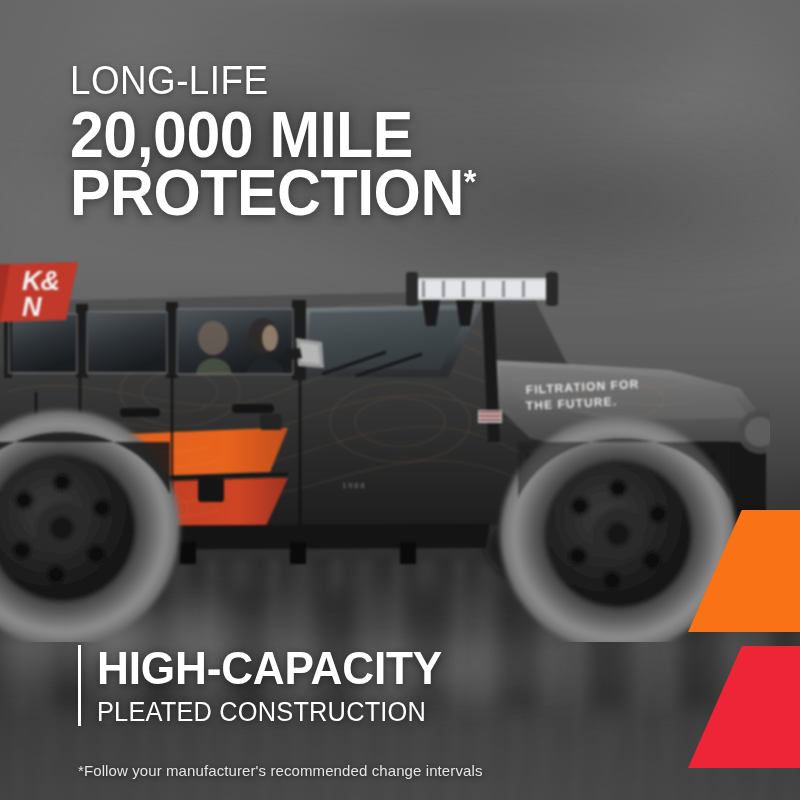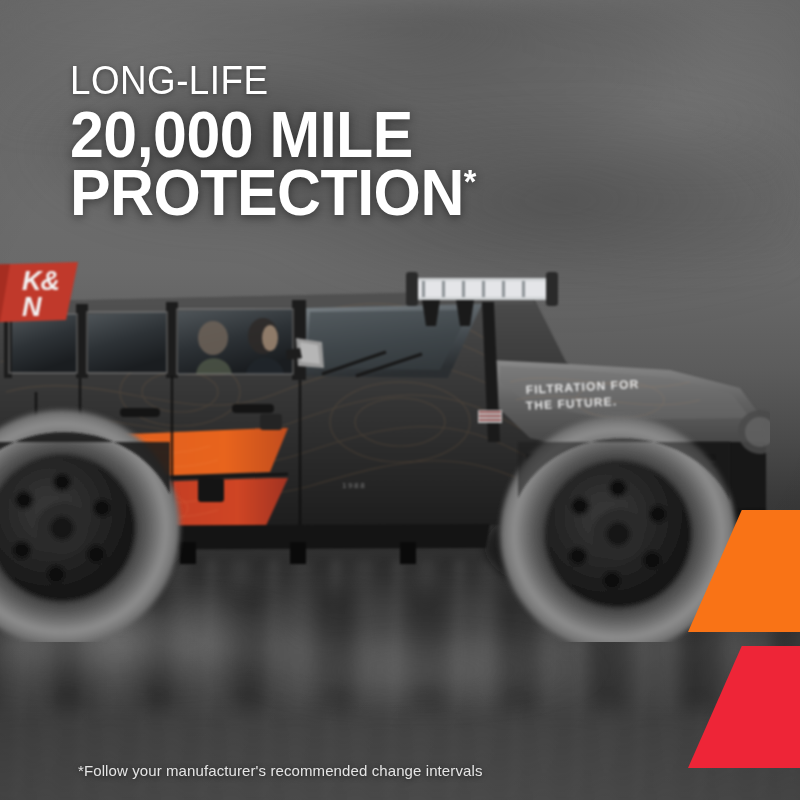--- a/index.html
+++ b/index.html
@@ -462,19 +462,26 @@
       <path d="M548,256 C588,176 718,176 760,258 L760,200 L548,200 Z" fill="#1b1b1b" opacity=".55" filter="url(#blurSm)"></path>
     </svg>
   </div>
 
   <div class="headline-wrap">
     <div class="kicker">LONG-LIFE</div>
     <div class="head-big">20,000 MILE</div>
     <div class="head-big line2"><span>PROTECTION</span><span class="asterisk">*</span></div>
   </div>
 
+  <div class="lower-wrap">
+    <div class="rule-vert"></div>
+    <div class="lower-text">
+      <div class="sub-big">HIGH-CAPACITY</div>
+      <div class="sub-small">PLEATED CONSTRUCTION</div>
+    </div>
+  </div>
 
   <div class="footnote">*Follow your manufacturer's recommended change intervals</div>
 
   <div class="shape" id="shape-orange" style="--orange: #f97316;"></div>
   <div class="shape" id="shape-red" style="--red: #ee2537;"></div>
 
 </div>
 
 </body></html>

